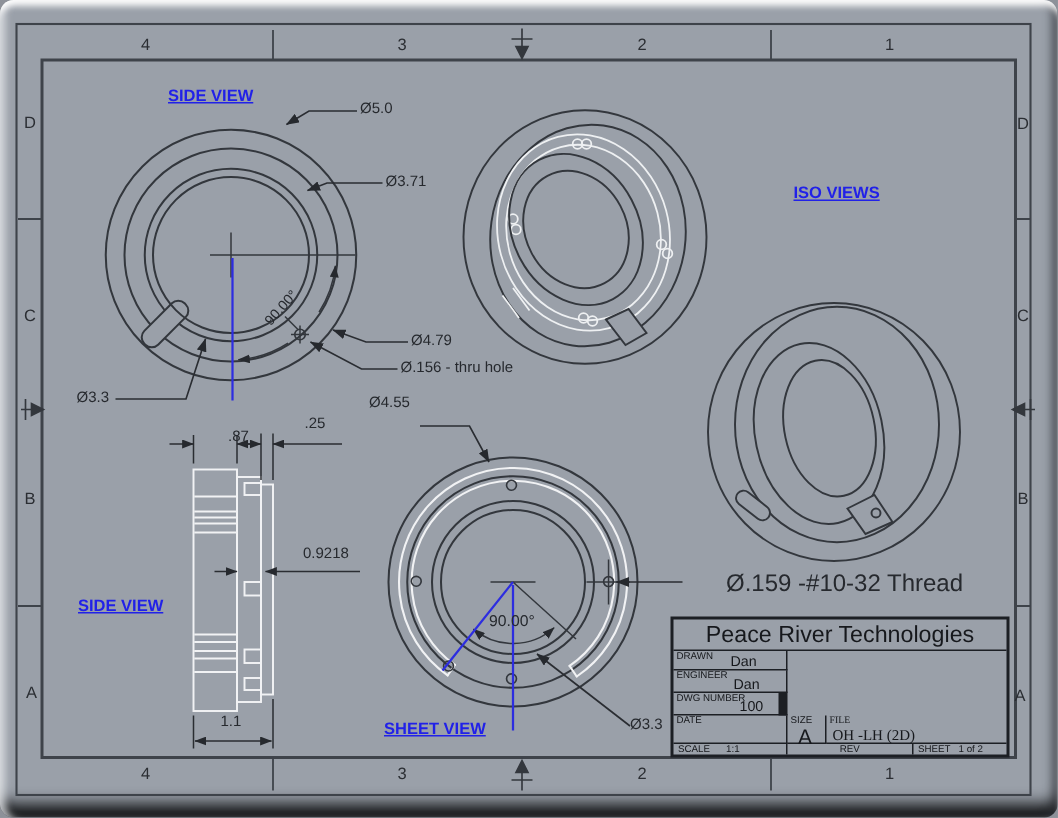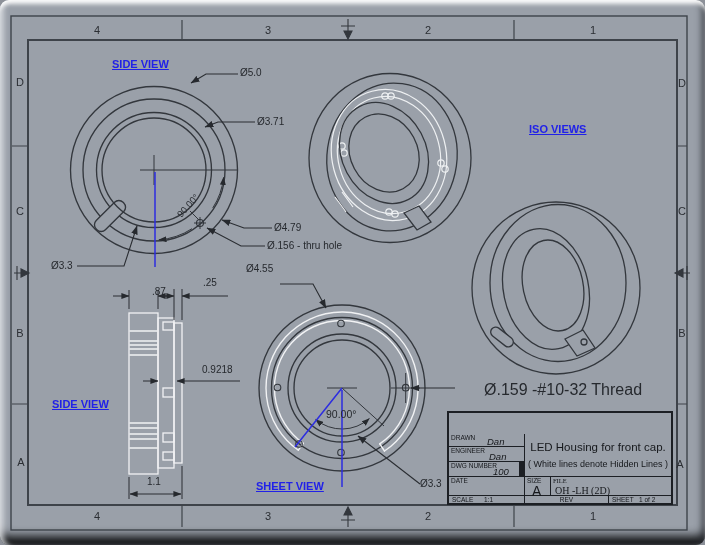--- a/index.html
+++ b/index.html
@@ -28,21 +28,21 @@
   .tb-engineer{left:0;top:34px;width:76px;height:15px;border-right:1px solid #1c1f24;border-bottom:1px solid #1c1f24;}
   .tb-dwg     {left:0;top:49px;width:76px;height:15px;border-right:6px solid #0f172a;border-bottom:1px solid #1c1f24;}
   .tb-date    {left:0;top:64px;width:76px;height:19px;border-right:1px solid #1c1f24;border-bottom:1px solid #1c1f24;}
   .tb-desc    {left:76px;top:21px;width:146px;height:43px;border-bottom:1px solid #1c1f24;text-align:center;}
   .tb-size    {left:76px;top:64px;width:26px;height:19px;border-right:1px solid #1c1f24;border-bottom:1px solid #1c1f24;}
   .tb-file    {left:102px;top:64px;width:120px;height:19px;border-bottom:1px solid #1c1f24;font-family:Liberation Serif, serif;}
   .tb-scale   {left:0;top:83px;width:76px;height:7px;border-right:1px solid #1c1f24;}
   .tb-rev     {left:76px;top:83px;width:84px;height:7px;border-right:1px solid #1c1f24;text-align:center;}
   .tb-sheet   {left:160px;top:83px;width:62px;height:7px;}
   .tb .lab{position:absolute;left:2px;top:0px;font-size:6.5px;}
-  .tb .val{position:absolute;font-size:9.5px;font-style:italic;}
+  .tb .val{position:absolute;font-size:9.5px;}
   .tb-desc .line1{display:block;font-size:11.5px;margin-top:7px;}
   .tb-desc .line2{display:block;font-size:9px;margin-top:6px;}
   .tb-size .big{position:absolute;left:7px;top:6px;font-size:14px;}
   .tb-file .fval{position:absolute;left:4px;top:8px;font-size:10px;}
   .tb .bot{font-size:6.5px;line-height:7px;}
 </style>
 </head>
 <body>
 
 <div class="screen">
@@ -225,42 +225,39 @@
   <span class="dim" style="left:203px;top:277px">.25</span>
   <span class="dim" style="left:202px;top:364px">0.9218</span>
   <span class="dim" style="left:147px;top:476px">1.1</span>
 
   <span class="dim" style="left:246px;top:263px">Ø4.55</span>
   <span class="dim" style="left:326px;top:408px;font-size:10.5px">90.00°</span>
   <span class="dim" style="left:484px;top:381px;font-size:16px">Ø.159 -#10-32 Thread</span>
   <span class="dim" style="left:420px;top:478px">Ø3.3</span>
 
   <div class="tb">
+    <div class="cell tb-company">Peace River Technologies</div>
 
     <div class="cell tb-drawn">
       <span class="lab">DRAWN</span>
       <span class="val" style="left:38px;top:2px">Dan</span>
     </div>
     <div class="cell tb-engineer">
       <span class="lab">ENGINEER</span>
       <span class="val" style="left:40px;top:4px">Dan</span>
     </div>
     <div class="cell tb-dwg">
       <span class="lab">DWG NUMBER</span>
       <span class="val" style="left:44px;top:4px">100</span>
     </div>
     <div class="cell tb-date">
       <span class="lab">DATE</span>
       <span class="val" style="left:34px;top:5px"></span>
     </div>
 
-    <div class="cell tb-desc">
-      <span class="line1">LED Housing for front cap.</span>
-      <span class="line2">( White lines denote Hidden Lines )</span>
-    </div>
 
     <div class="cell tb-size">
       <span class="lab">SIZE</span>
       <span class="big">A</span>
     </div>
     <div class="cell tb-file">
       <span class="lab">FILE</span>
       <span class="fval">OH -LH (2D)</span>
     </div>
 

